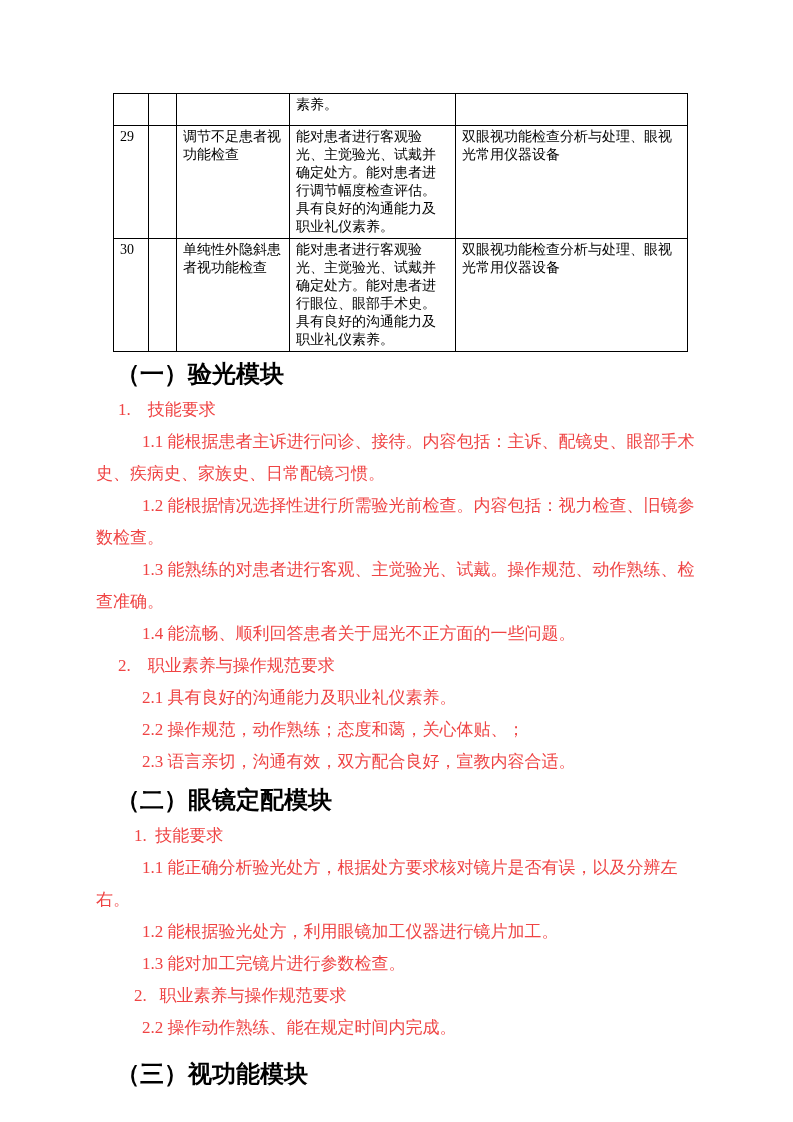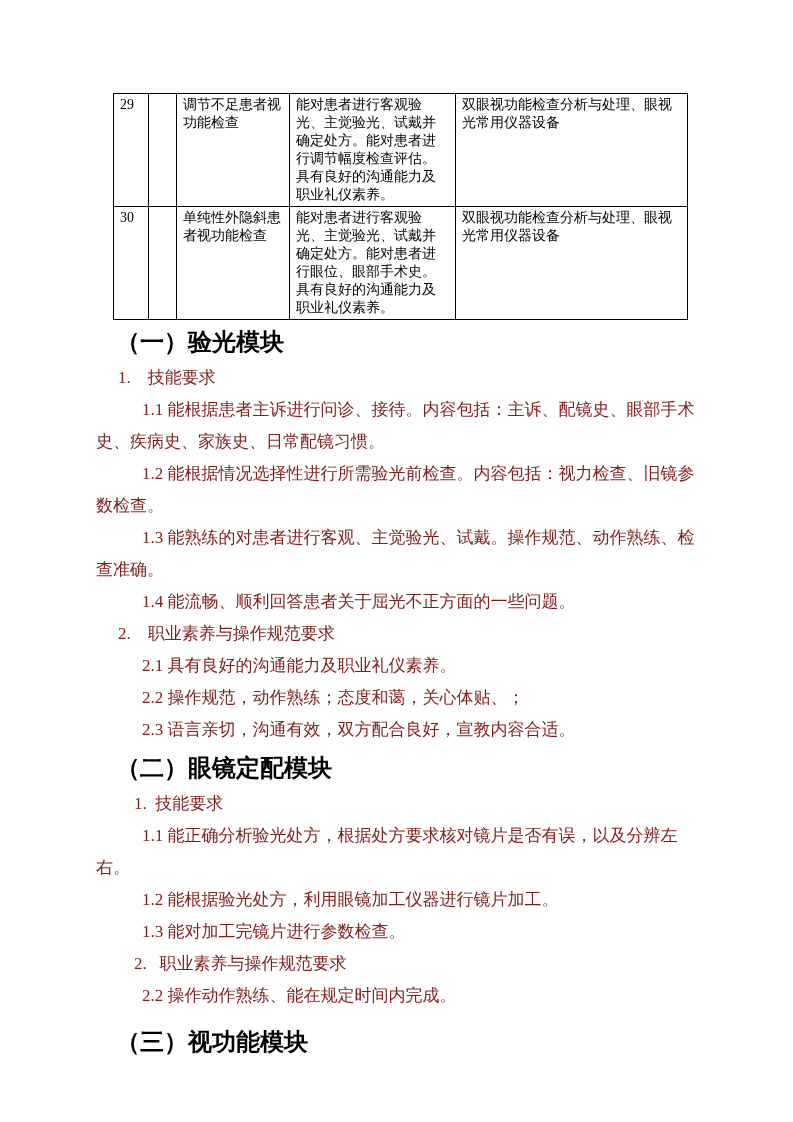--- a/index.html
+++ b/index.html
@@ -66,41 +66,48 @@
     margin-top: 16px;
   }
 
   
   .para {
     font-size: 17px;
     line-height: 32px;
     margin: 0;
     white-space: pre-wrap;
     word-break: break-all;
-    color: #7f1d1d;
+    color: #ef4444;
   }
   .para.num  { padding-left: 22px; }
   .para.num2 { padding-left: 38px; }
   .para.sub  { text-indent: 46px; }
 </style>
 </head>
 <body>
 
 <div class="page">
   <div class="content">
 
     <table class="skills">
       <colgroup>
         <col class="c-num">
           <col class="c-gap">
           <col class="c-task">
           <col class="c-req">
           <col class="c-ref">
       </colgroup>
       <tbody>
+        <tr class="row-partial">
+          <td class="num"></td>
+          <td class="gap"></td>
+          <td class="task"></td>
+          <td class="req">素养。</td>
+          <td class="ref"></td>
+        </tr>
         <tr class="row-29">
           <td class="num">29</td>
           <td class="gap"></td>
           <td class="task">调节不足患者视功能检查</td>
           <td class="req">能对患者进行客观验光、主觉验光、试戴并确定处方。能对患者进行调节幅度检查评估。具有良好的沟通能力及职业礼仪素养。</td>
           <td class="ref">双眼视功能检查分析与处理、眼视光常用仪器设备</td>
         </tr>
         <tr class="row-30">
           <td class="num">30</td>
           <td class="gap"></td>

